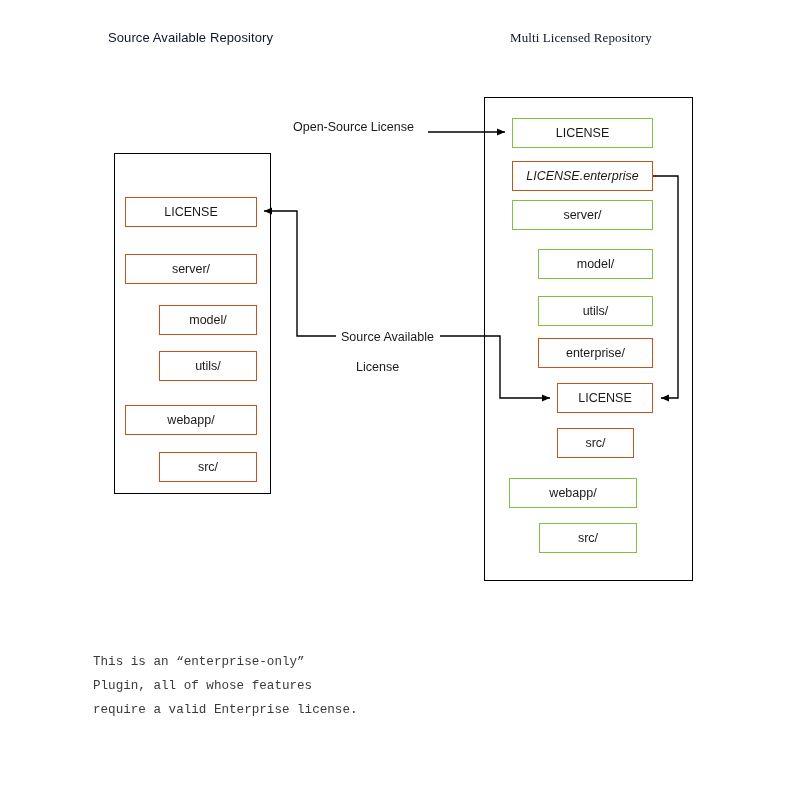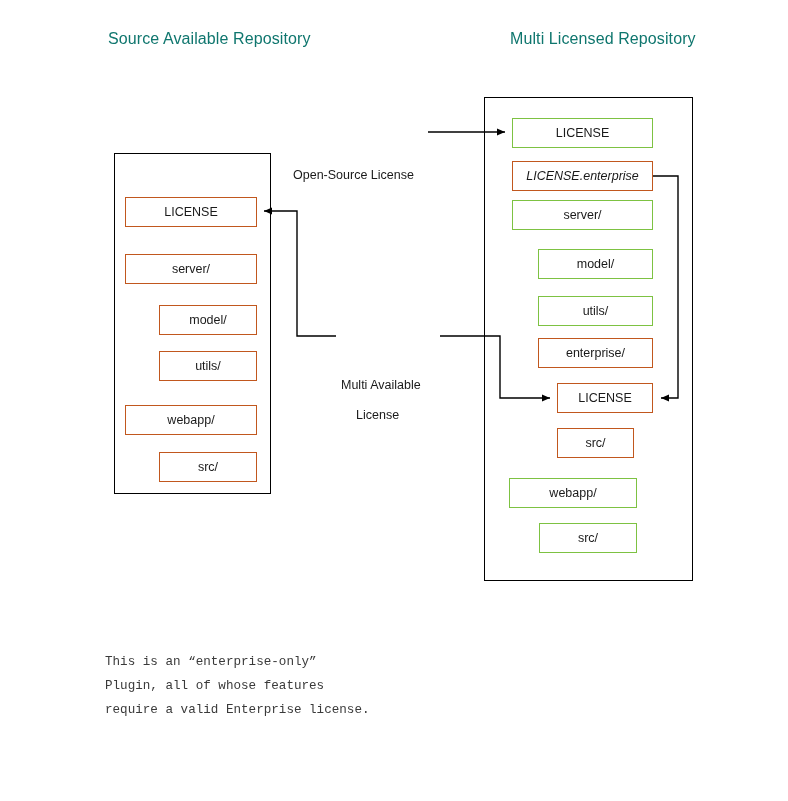--- a/index.html
+++ b/index.html
@@ -10,22 +10,22 @@
   #canvas {
     position: relative;
     width: 788px;
     height: 801px;
     background: #ffffff;
     font-family: "Liberation Sans", sans-serif;
     overflow: hidden;
   }
   .repo-title {
     position: absolute;
-    font-size: 16px;
-    color: #0f766e;
+    font-size: 13px;
+    color: #0f172a;
     white-space: nowrap;
     letter-spacing: 0.1px;
   }
   .repo-container {
     position: absolute;
     border: 1.5px solid #000000;
     background: #ffffff;
     box-sizing: border-box;
   }
   .node-box {
@@ -41,21 +41,20 @@
     white-space: nowrap;
   }
   .node-box.green {
     border-color: #7DC242;
   }
   .conn-label {
     position: absolute;
     font-size: 12.5px;
     color: #1a1a1a;
     white-space: nowrap;
-    margin-top: 48px;
   }
   .caption {
     position: absolute;
     font-family: "Liberation Mono", monospace;
     font-size: 12.6px;
     line-height: 24px;
     color: #3a3a3a;
     white-space: pre;
   }
   svg.overlay {
@@ -66,21 +65,21 @@
     height: 801px;
     pointer-events: none;
   }
 </style>
 </head>
 <body>
 
 <div id="canvas">
 
   <div class="repo-title" style="left:108px; top:30px;">Source Available Repository</div>
-  <div class="repo-title" style="left:510px; top:30px;">Multi Licensed Repository</div>
+  <div class="repo-title" style="left:510px; top:30px;font-family:Liberation Serif, serif;">Multi Licensed Repository</div>
 
   <div class="repo-container" style="left:114px; top:153px; width:157px; height:341px;"></div>
 
   <div class="node-box" style="left:125px; top:197px; width:132px; height:30px;">LICENSE</div>
   <div class="node-box" style="left:125px; top:254px; width:132px; height:30px;">server/</div>
   <div class="node-box" style="left:159px; top:305px; width:98px; height:30px;">model/</div>
   <div class="node-box" style="left:159px; top:351px; width:98px; height:30px;">utils/</div>
   <div class="node-box" style="left:125px; top:405px; width:132px; height:30px;">webapp/</div>
   <div class="node-box" style="left:159px; top:452px; width:98px; height:30px;">src/</div>
 
@@ -91,21 +90,21 @@
   <div class="node-box green" style="left:512px; top:200px; width:141px; height:30px;">server/</div>
   <div class="node-box green" style="left:538px; top:249px; width:115px; height:30px;">model/</div>
   <div class="node-box green" style="left:538px; top:296px; width:115px; height:30px;">utils/</div>
   <div class="node-box" style="left:538px; top:338px; width:115px; height:30px;text-align:center;">enterprise/</div>
   <div class="node-box" style="left:557px; top:383px; width:96px; height:30px;">LICENSE</div>
   <div class="node-box" style="left:557px; top:428px; width:77px; height:30px;">src/</div>
   <div class="node-box green" style="left:509px; top:478px; width:128px; height:30px;">webapp/</div>
   <div class="node-box green" style="left:539px; top:523px; width:98px; height:30px;">src/</div>
 
   <div class="conn-label" style="left:293px; top:120px;">Open-Source License</div>
-  <div class="conn-label" style="left:341px; top:330px;">Multi Available</div>
+  <div class="conn-label" style="left:341px; top:330px;">Source Available</div>
   <div class="conn-label" style="left:356px; top:360px;">License</div>
 
   <svg class="overlay" viewBox="0 0 788 801" xmlns="http://www.w3.org/2000/svg">
     <defs>
       <marker id="arrowR" markerWidth="9" markerHeight="9" refX="8" refY="4" orient="auto" markerUnits="userSpaceOnUse">
         <path d="M0,0.6 L8,4 L0,7.4 z" fill="#000000"></path>
       </marker>
       <marker id="arrowL" markerWidth="9" markerHeight="9" refX="8" refY="4" orient="auto" markerUnits="userSpaceOnUse">
         <path d="M0,0.6 L8,4 L0,7.4 z" fill="#000000"></path>
       </marker>
@@ -113,17 +112,17 @@
 
     <path d="M 428,132 L 505,132" stroke="#000000" stroke-width="1.4" fill="none" marker-end="url(#arrowR)"></path>
 
     <path d="M 336,336 L 297,336 L 297,211 L 264,211" stroke="#000000" stroke-width="1.4" fill="none" marker-end="url(#arrowR)"></path>
 
     <path d="M 440,336 L 500,336 L 500,398 L 550,398" stroke="#000000" stroke-width="1.4" fill="none" marker-end="url(#arrowR)"></path>
 
     <path d="M 653,176 L 678,176 L 678,398 L 661,398" stroke="#000000" stroke-width="1.4" fill="none" marker-end="url(#arrowR)"></path>
   </svg>
 
-  <div class="caption" style="left:105px; top:650px;">This is an “enterprise-only”
+  <div class="caption" style="left:93px; top:650px;">This is an “enterprise-only”
 Plugin, all of whose features
 require a valid Enterprise license.</div>
 
 </div>
 
 </body></html>

